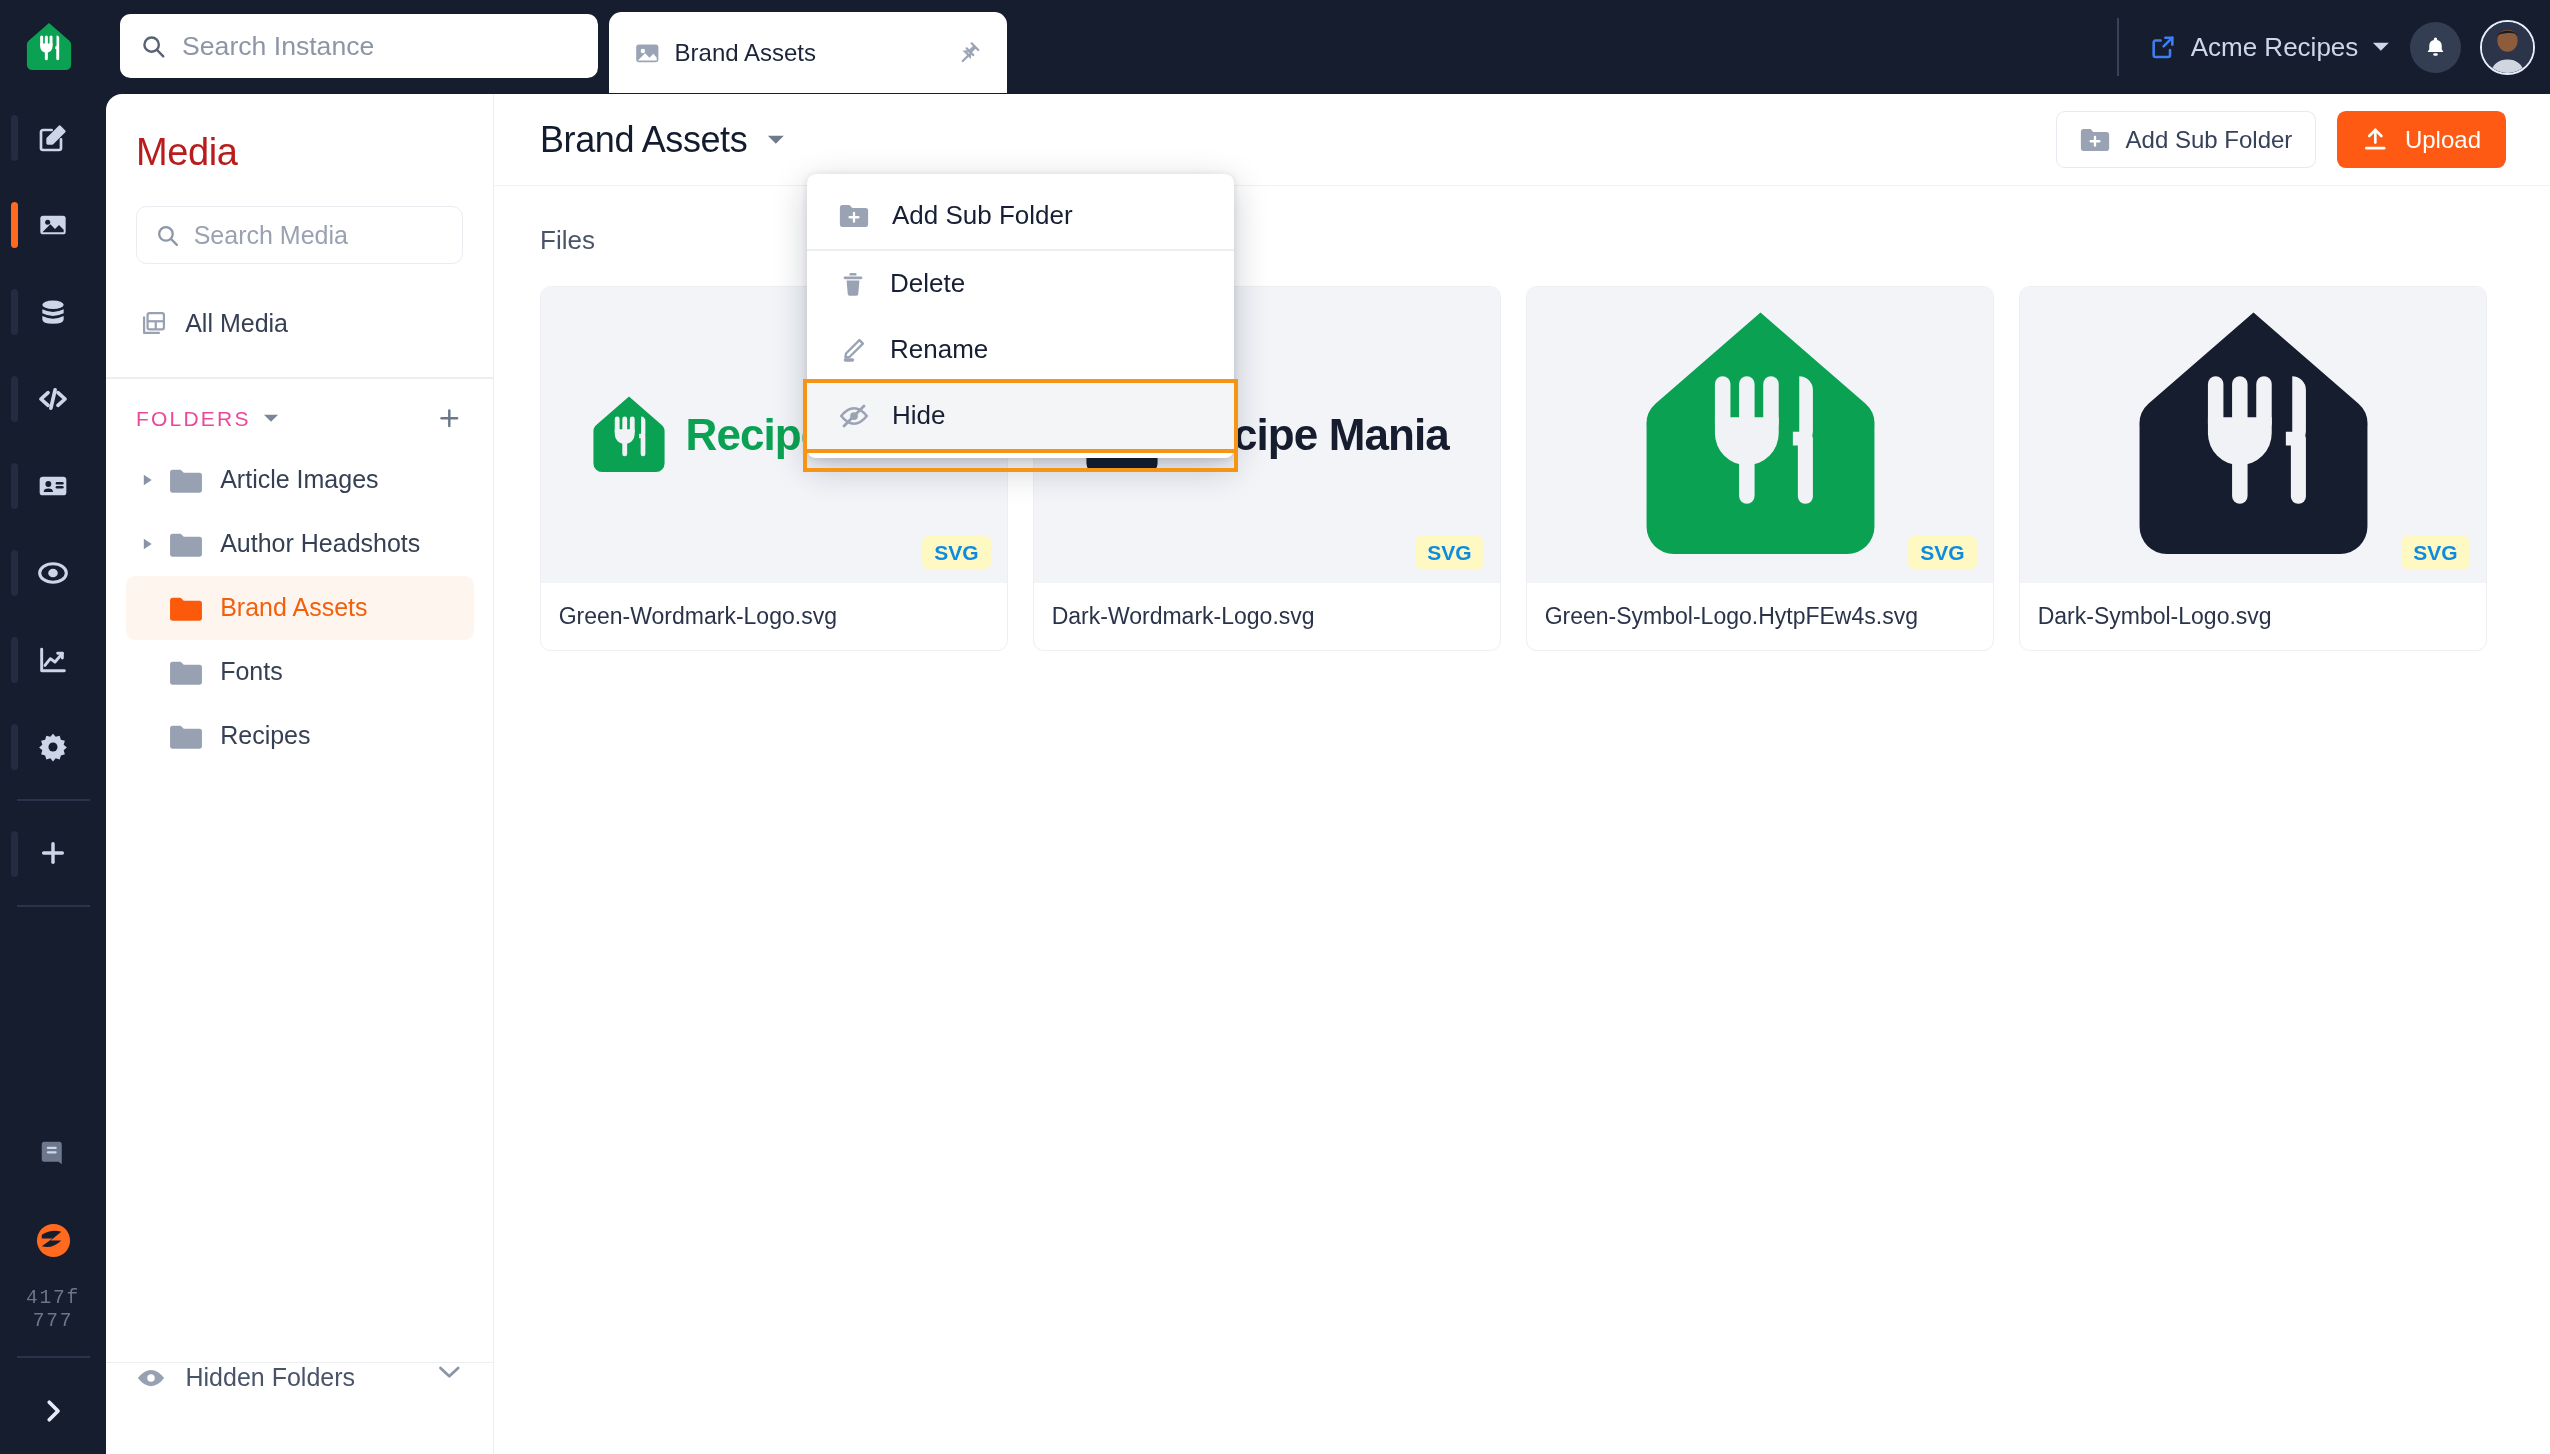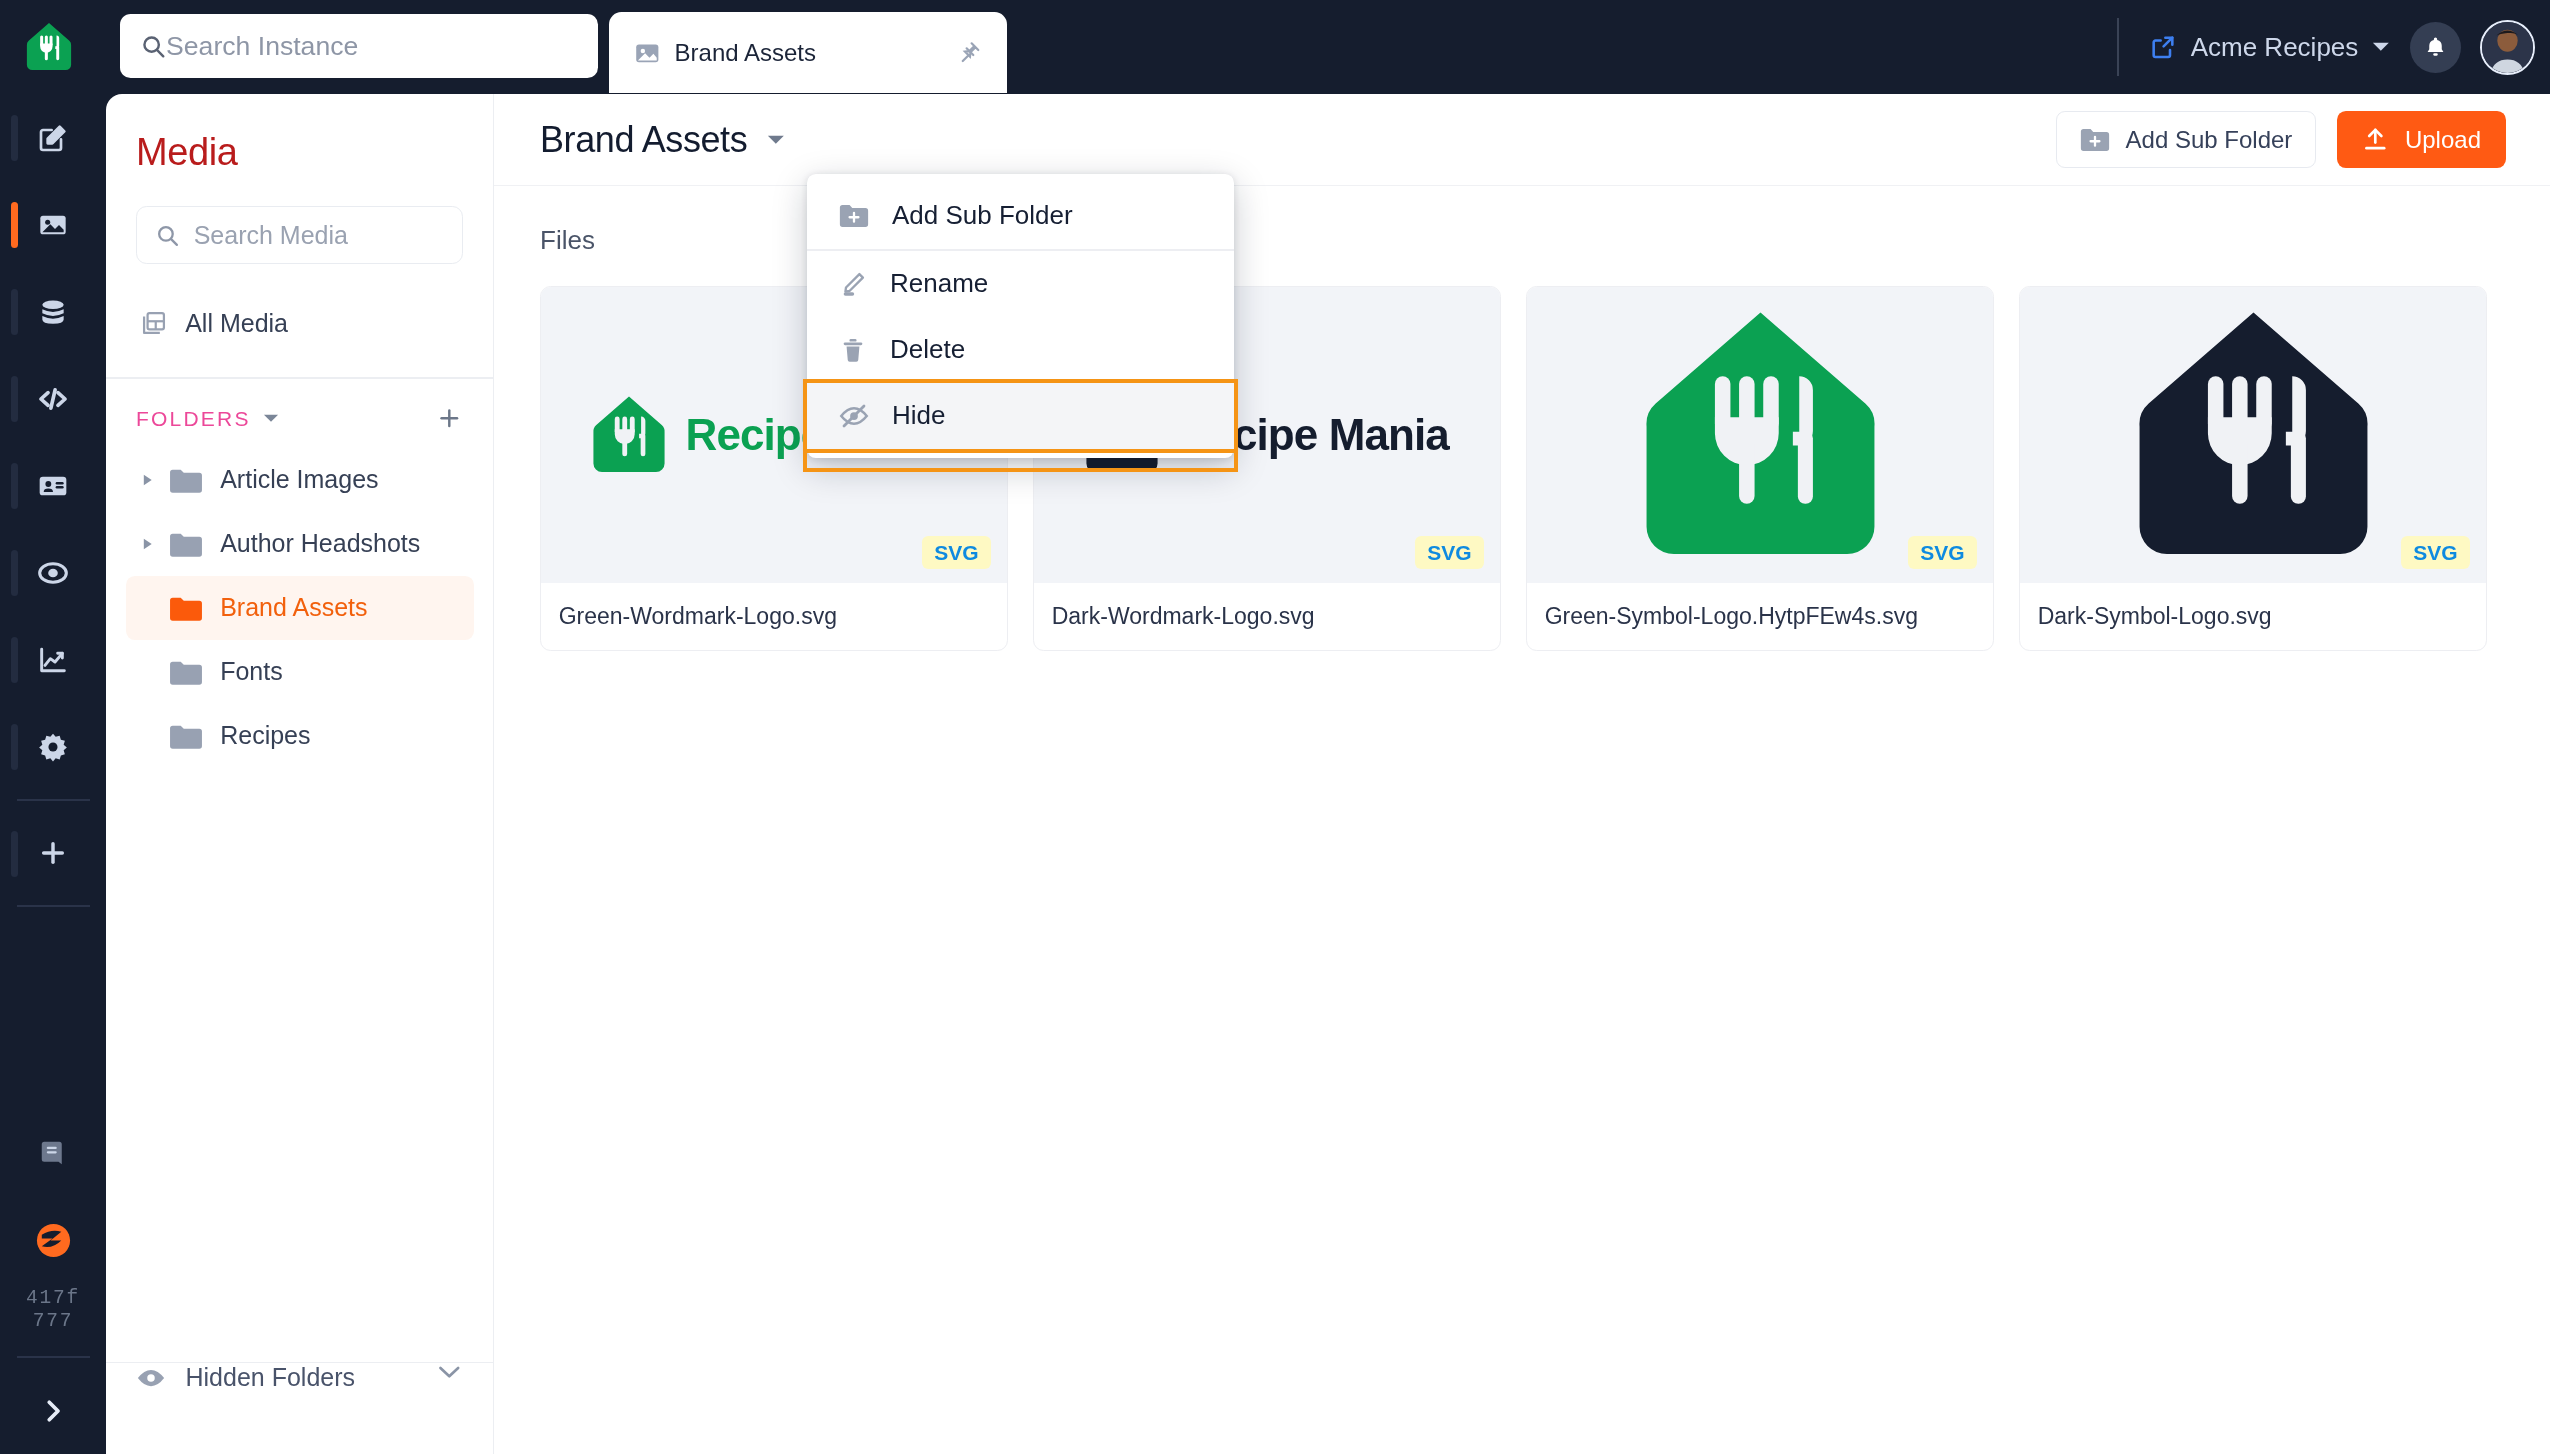--- a/index.html
+++ b/index.html
@@ -16,21 +16,21 @@
     position: absolute; left: 0; top: 0; width: 2550px; height: 94px;
     background: #151d2e; display: flex; align-items: center;
   }
   .brand-logo {
     position: absolute; left: 23px; top: 21px; width: 51px; height: 51px;
     display: flex; align-items: center; justify-content: center;
   }
   .instance-search {
     position: absolute; left: 120px; top: 14px; width: 478px; height: 64px;
     background: #ffffff; border-radius: 10.6px; display: flex; align-items: center;
-    padding: 0 19.5px; 
+    padding: 0 19.5px; gap: 16px;
   }
   .instance-search .ph { color: #8e96a6; font-size: 26.6px; }
   .tab {
     position: absolute; left: 609px; top: 12.4px; width: 398px; height: 81px;
     background: #ffffff; border-radius: 12.4px 12.4px 0 0;
     display: flex; align-items: center; padding: 0 25px; gap: 14px;
   }
   .tab-label { color: #1b2438; font-size: 24px; white-space: nowrap; }
   .tab-pin { margin-left: auto; }
   .top-right {
@@ -660,37 +660,37 @@
           <path d="M17 11 V21 M12 16 H22" stroke="#ffffff" stroke-width="2.6" stroke-linecap="round"></path>
         </svg>
       </span>
       <span>Add Sub Folder</span>
     </div>
 
     <div class="ctx-sep"></div>
 
     <div class="ctx-item">
       <span class="ico">
-        <svg width="28" height="28" viewBox="0 0 24 24" fill="none" stroke="#9aa3b3" stroke-width="2" stroke-linecap="round" stroke-linejoin="round">
-          <path d="M17.5 3.5 L20.5 6.5 L9 18 L5.5 18.5 L6 15 Z"></path>
-          <path d="M5.5 20.5 H11.5" stroke-width="3"></path>
-        </svg>
-      </span>
-      <span>Rename</span>
-    </div>
-
-    <div class="ctx-item">
-      <span class="ico">
         <svg width="28" height="28" viewBox="0 0 24 24" fill="#9aa3b3">
           <rect x="9" y="2.5" width="6" height="2.3" rx="1"></rect>
           <rect x="4" y="5.5" width="16" height="2.4" rx="1.2"></rect>
           <path d="M6.5 9 h11 l-1 11.5 a1.6 1.6 0 0 1 -1.6 1.5 H9.1 a1.6 1.6 0 0 1 -1.6 -1.5 Z"></path>
         </svg>
       </span>
       <span>Delete</span>
+    </div>
+
+    <div class="ctx-item">
+      <span class="ico">
+        <svg width="28" height="28" viewBox="0 0 24 24" fill="none" stroke="#9aa3b3" stroke-width="2" stroke-linecap="round" stroke-linejoin="round">
+          <path d="M17.5 3.5 L20.5 6.5 L9 18 L5.5 18.5 L6 15 Z"></path>
+          <path d="M5.5 20.5 H11.5" stroke-width="3"></path>
+        </svg>
+      </span>
+      <span>Rename</span>
     </div>
 
     <div class="ctx-item highlight">
       <span class="ico">
         <svg width="30" height="30" viewBox="0 0 24 24">
           <path d="M1.8 12 q5 -6.2 10.2 -6.2 q5.2 0 10.2 6.2 q-5 6.2 -10.2 6.2 q-5.2 0 -10.2 -6.2 Z" fill="none" stroke="#9aa3b3" stroke-width="2"></path>
           <circle cx="12" cy="12" r="3.1" fill="#9aa3b3"></circle>
           <path d="M4 20 L20 4" stroke="#9aa3b3" stroke-width="2.2" stroke-linecap="round"></path>
           <path d="M4 20 L20 4" stroke="#ffffff" stroke-width="1" stroke-linecap="round" opacity="0"></path>
         </svg>

